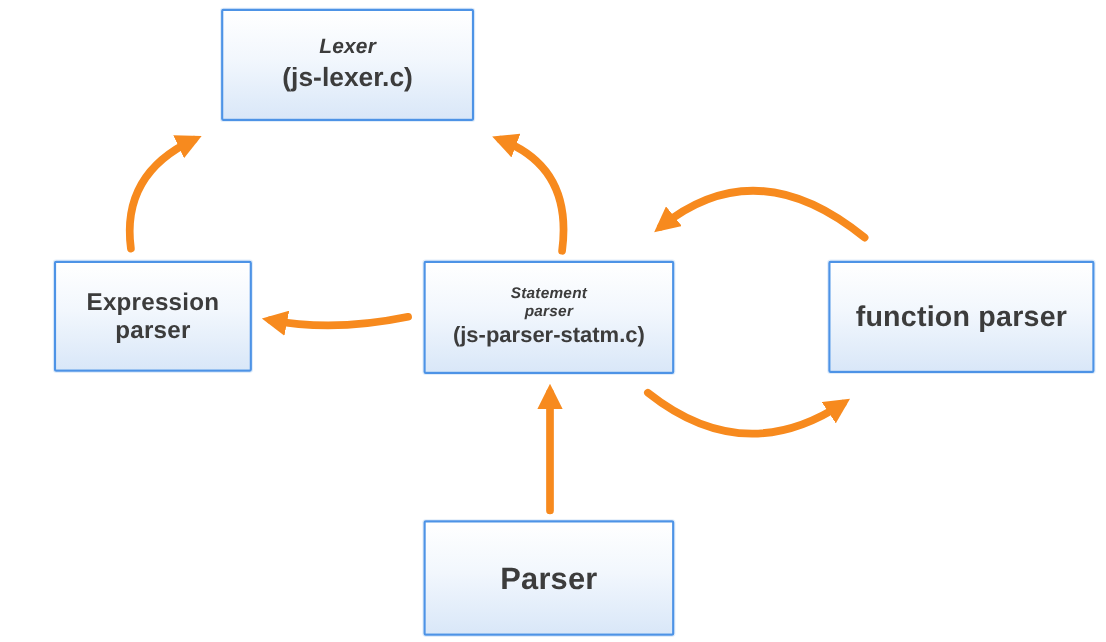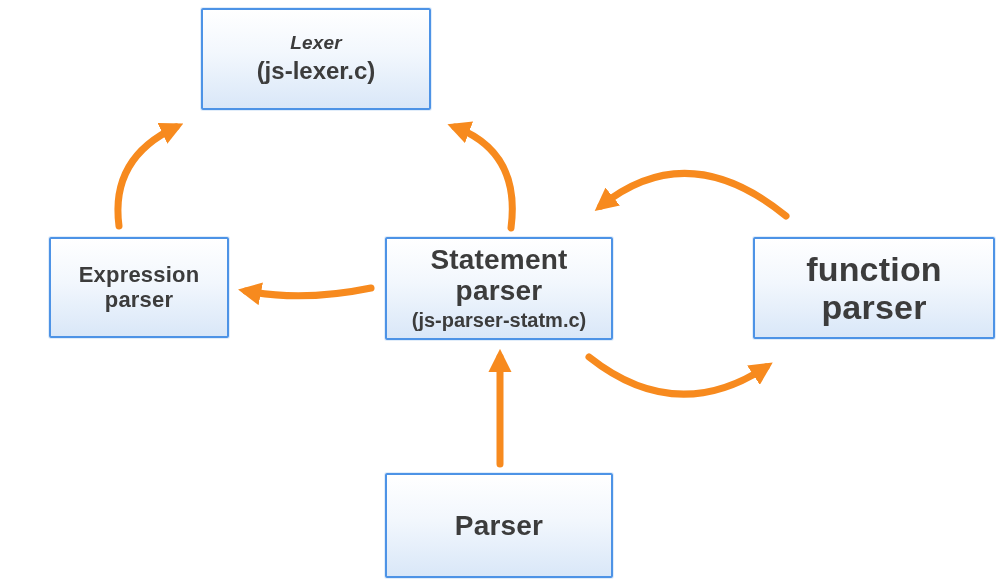--- a/index.html
+++ b/index.html
@@ -32,25 +32,25 @@
 
   .node-lexer{left:201px;top:8px;width:230px;height:102px;}
   .node-lexer .title{font-size:19px;font-style:italic;}
   .node-lexer .caption{font-size:24px;}
 
   .node-expression{left:10px;top:237px;width:180px;height:101px;margin-left:39px;}
   .node-expression .title{font-size:22px;}
   .node-expression .caption{font-size:20px;}
 
   .node-statement{left:385px;top:237px;width:228px;height:103px;}
-  .node-statement .title{font-size:28px;}
+  .node-statement .title{font-size:14px;font-style:italic;}
   .node-statement .caption{font-size:20px;}
 
   .node-function{left:753px;top:237px;width:242px;height:102px;}
-  .node-function .title{font-size:34px;}
+  .node-function .title{font-size:26px;}
   .node-function .caption{font-size:20px;}
 
   .node-parser{left:385px;top:473px;width:228px;height:105px;}
   .node-parser .title{font-size:28px;}
   .node-parser .caption{font-size:20px;}
 
   svg.arrows{position:absolute;left:0;top:0;width:1005px;height:584px;pointer-events:none;}
   svg.arrows path.edge{fill:none;stroke:var(--arrow);stroke-width:7;stroke-linecap:round;}
   svg.arrows marker path{fill:var(--arrow);}
 </style>

